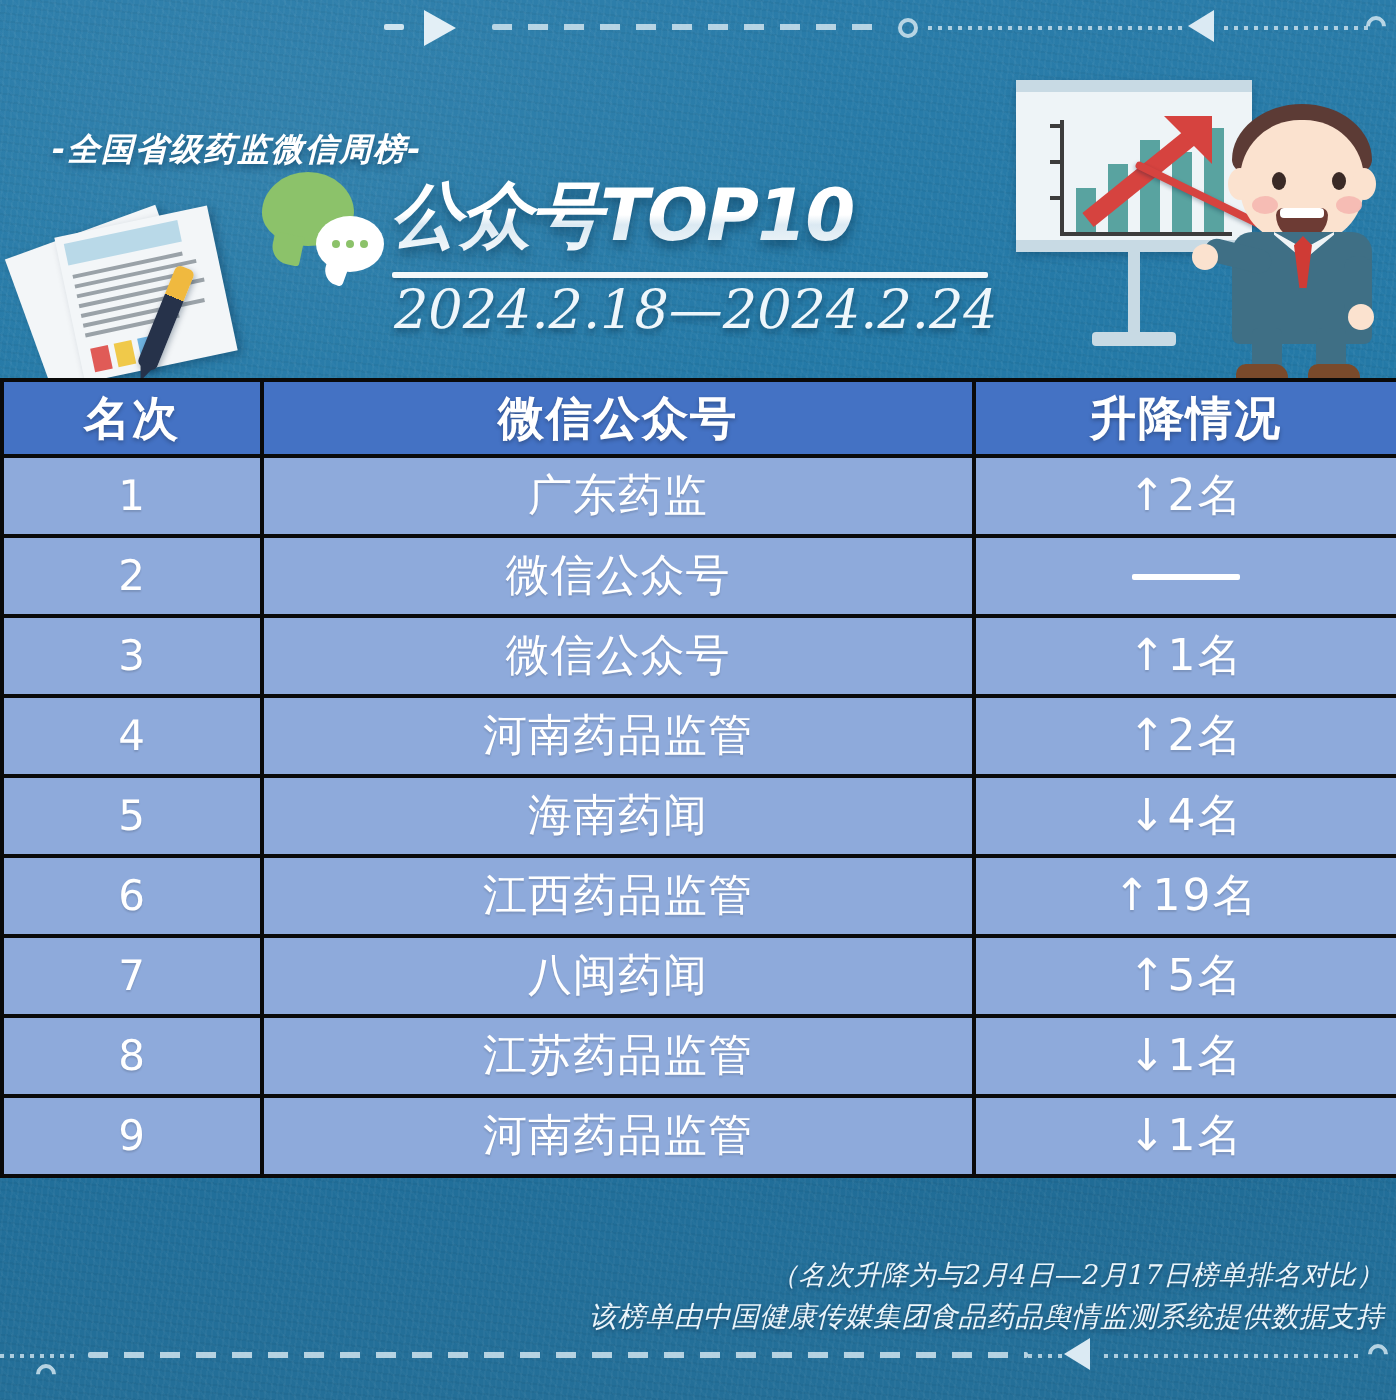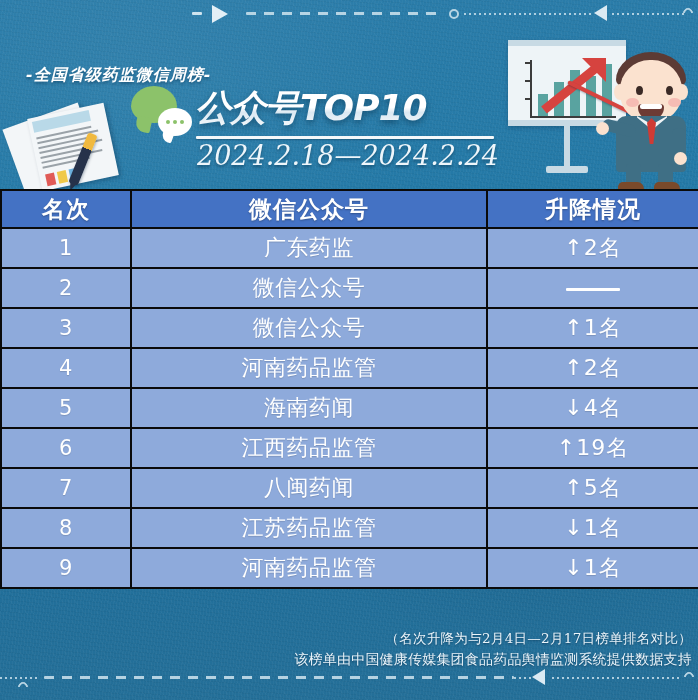--- a/index.html
+++ b/index.html
@@ -183,21 +183,21 @@
     border-radius:1px; vertical-align:middle;
   }
 
   
   #footer{
     position:absolute; left:0; top:628px; width:698px;
     text-align:right; padding-right:6px;
     font-family:"DejaVu Serif","Liberation Serif",serif;
   }
   .foot-line{
-    color:#eaf4fa; white-space:nowrap;
+    color:#eaf4fa; font-style:italic; white-space:nowrap;
     text-shadow:0 1px 2px rgba(0,30,55,.5);
   }
   #foot-note{ font-size:13.5px; line-height:20px; letter-spacing:.3px; }
   #foot-source{ font-size:14px; line-height:22px; letter-spacing:.2px; }
 </style>
 </head>
 <body>
 
 <div id="poster">
 

